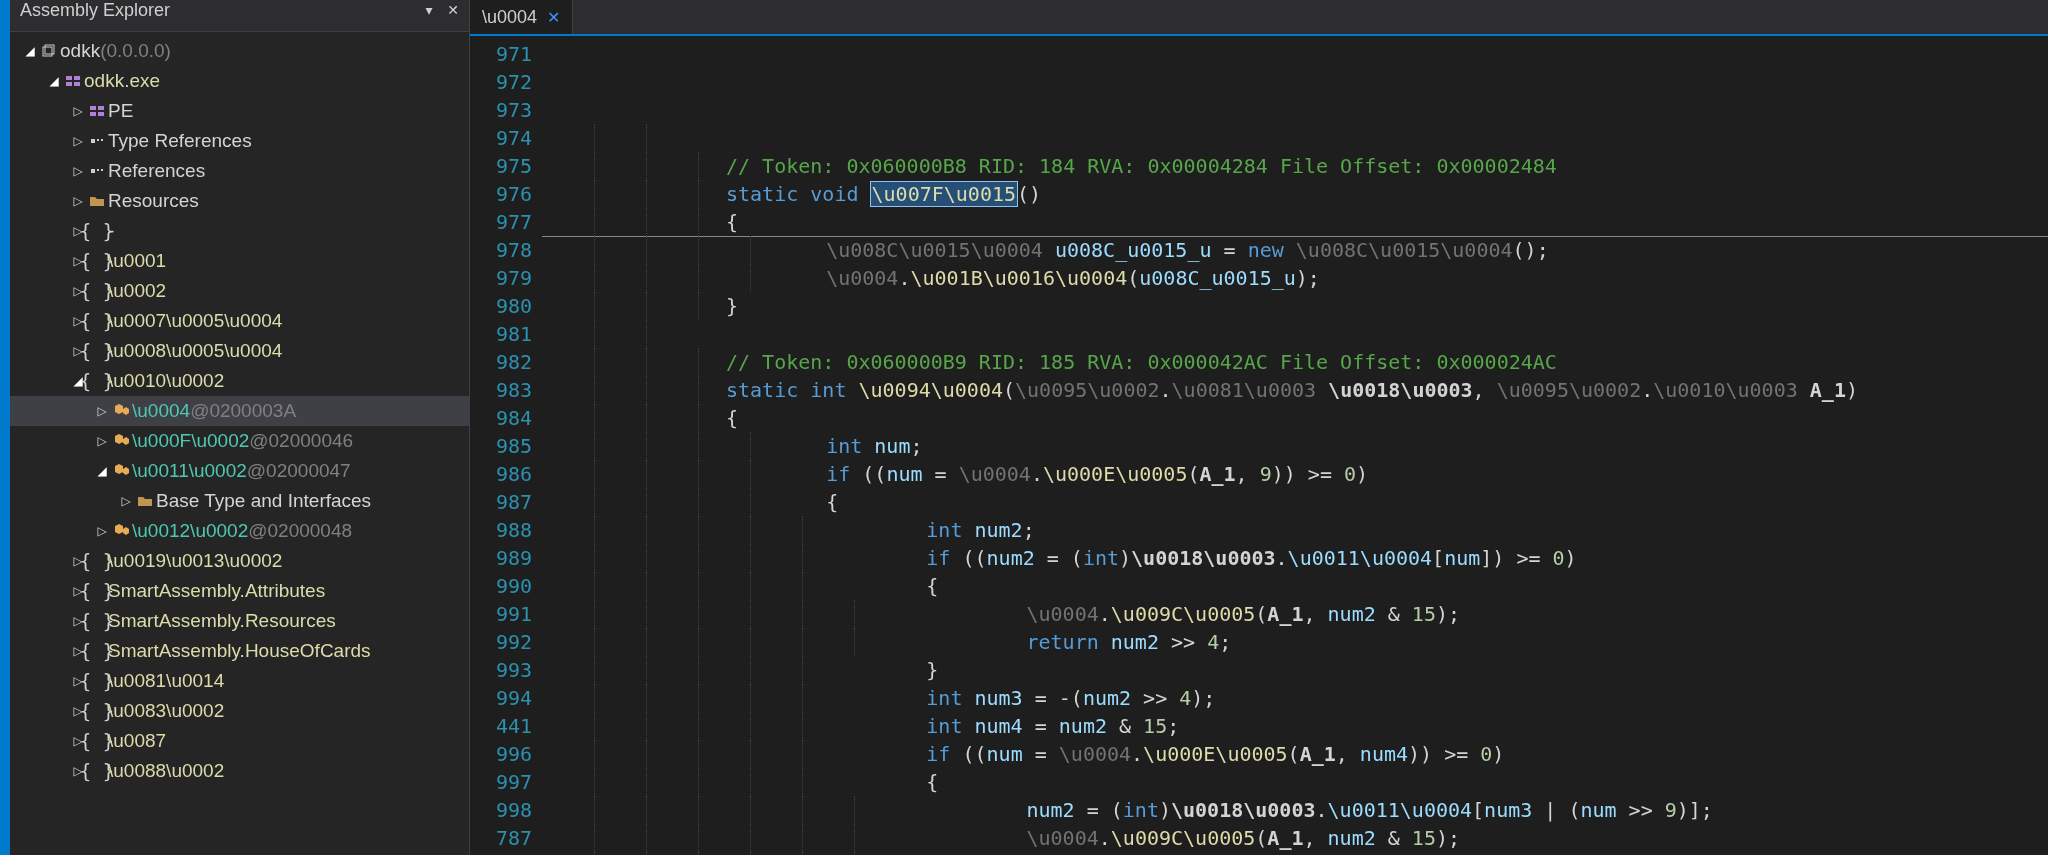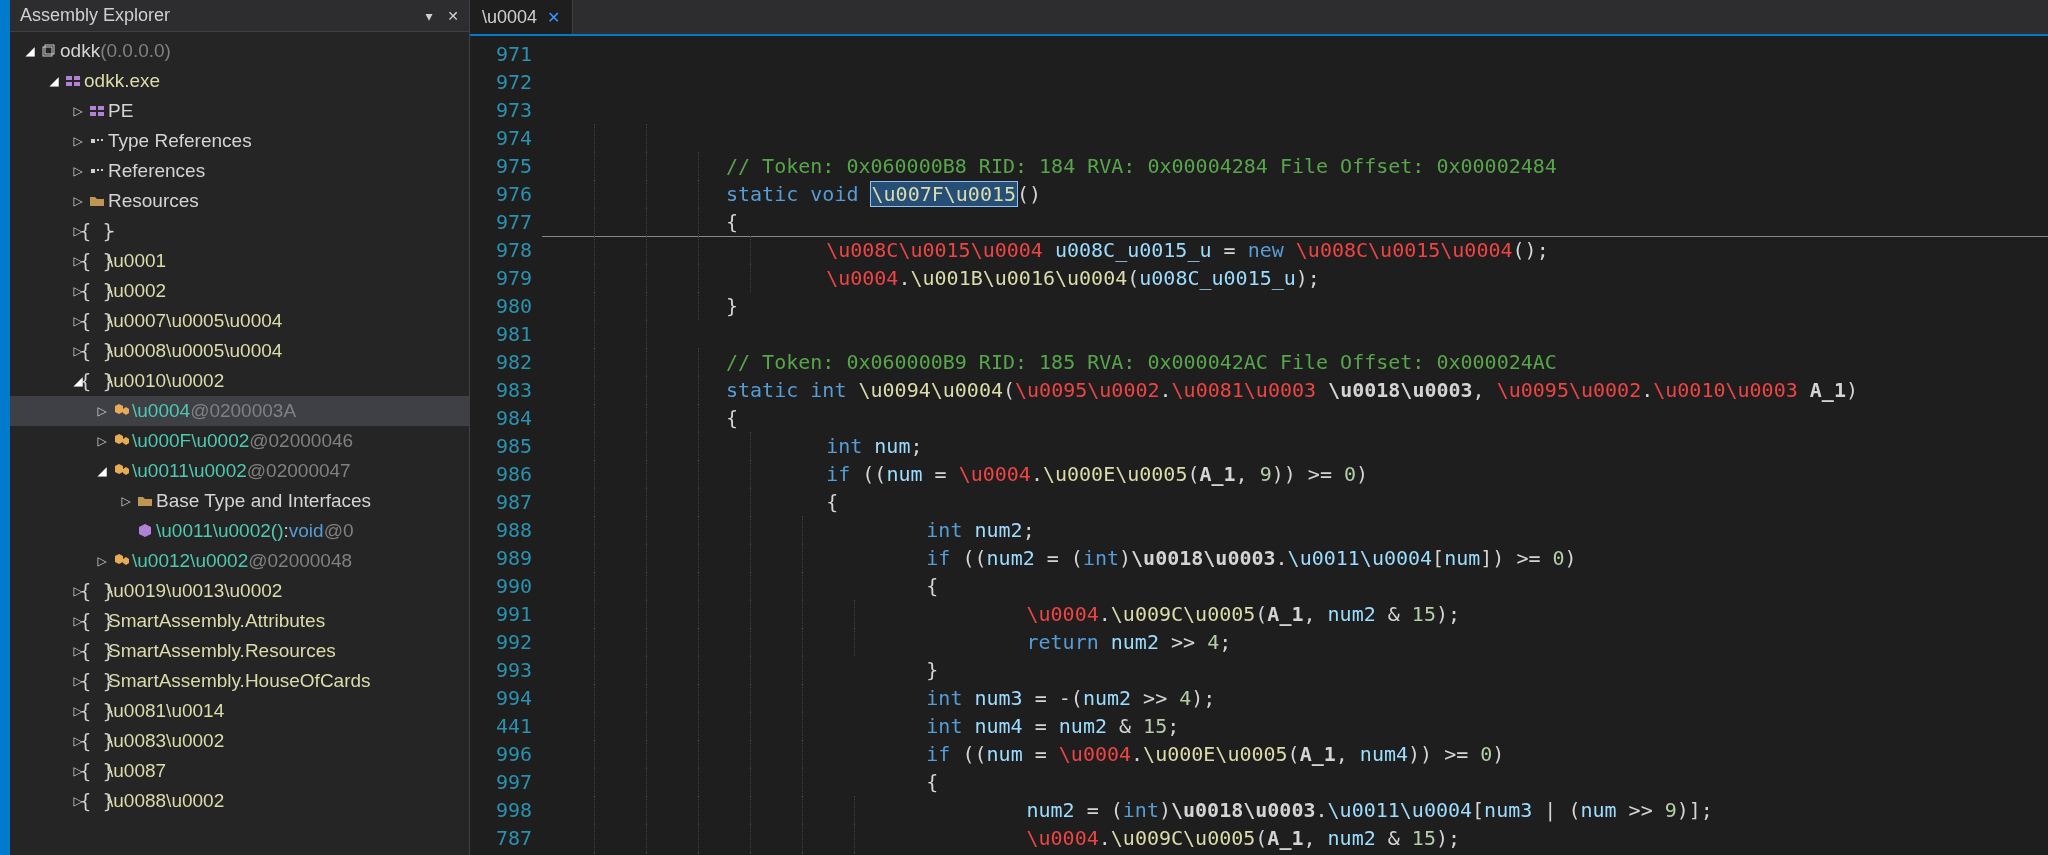--- a/index.html
+++ b/index.html
@@ -22,21 +22,21 @@
   position: absolute;
   left: 10px; top: 0; bottom: 0;
   width: 460px;
   background: #252526;
   border-right: 1px solid #3f3f46;
   display: flex;
   flex-direction: column;
 }
 .panel-header {
   display: flex;
-  align-items: center;
+  align-items: flex-start;
   background: #2d2d30;
   height: 32px;
   padding: 0 6px;
   border-bottom: 1px solid #3f3f46;
   gap: 4px;
 }
 .panel-header .title {
   flex: 1;
   color: #d0d0d0;
   font-size: 18px;
@@ -142,21 +142,21 @@
   height: 28px;
   padding-left: 20px;
   position: relative;
 }
 .code-line .guide {
   position: absolute; top: 0; bottom: 0;
   border-left: 1px dotted #404040;
 }
 .tok-comment { color: #57a64a; }
 .tok-kw      { color: #569cd6; }
-.tok-type    { color: #ef4444; }
+.tok-type    { color: #737373; }
 .tok-gold    { color: #dcdcaa; }
 .tok-var     { color: #9cdcfe; }
 .tok-num     { color: #b5cea8; }
 .tok-punc    { color: #d4d4d4; }
 .tok-strong  { color: #d4d4d4; font-weight: bold; }
 .hl {
   background: #264f78;
   outline: 1px solid #93c0f0;
   padding: 0 1px;
 }
@@ -339,33 +339,20 @@
       </div>
       <div class="row">
         <span class="indent" style="width: 108px;"></span>
         <span class="arrow" style="color: rgb(208, 208, 208);">▷</span>
         <span class="icon">
           <svg width="16" height="16" viewBox="0 0 16 16">
             <path d="M1 4 L6 4 L8 6 L15 6 L15 13 L1 13 Z" fill="#c09553"></path>
           </svg>
         </span>
         <span class="lbl ">Base Type and Interfaces</span>
-      </div>
-      <div class="row">
-        <span class="indent" style="width: 108px;"></span>
-        <span class="arrow blank">▶</span>
-        <span class="icon">
-          <svg width="16" height="16" viewBox="0 0 16 16">
-            <path d="M8 1 L14 4 L14 11 L8 14 L2 11 L2 4 Z" fill="#b180d7"></path>
-          </svg>
-        </span>
-        <span class="lbl teal">\u0011\u0002()</span>
-        <span class="lbl "> : </span>
-        <span class="lbl blue">void</span>
-        <span class="lbl grey"> @0</span>
       </div>
       <div class="row">
         <span class="indent" style="width: 84px;"></span>
         <span class="arrow" style="color: rgb(208, 208, 208);">▷</span>
         <span class="icon">
           <svg width="18" height="16" viewBox="0 0 18 16">
             <path d="M3 3 L7 1 L11 3 L11 9 L7 11 L3 9 Z" fill="#e8ab55"></path>
             <path d="M11 6 L14 4 L17 6 L17 10 L14 12 L11 10 Z" fill="#e8ab55"></path>
           </svg>
         </span>

